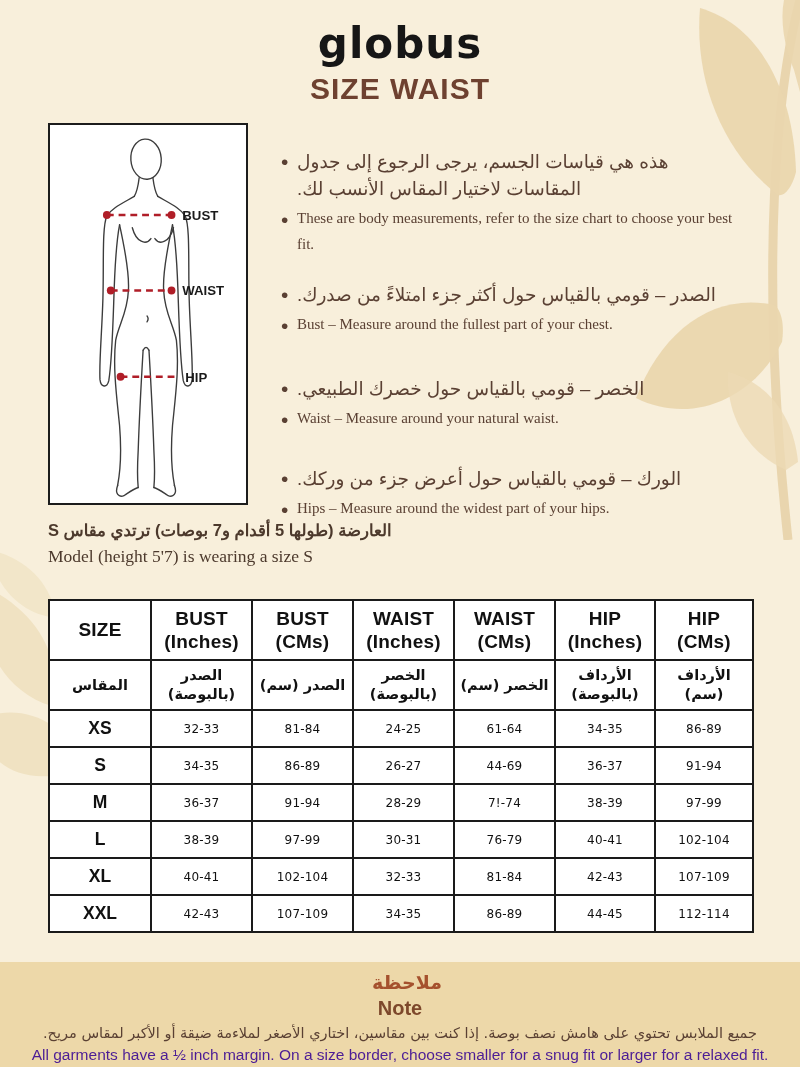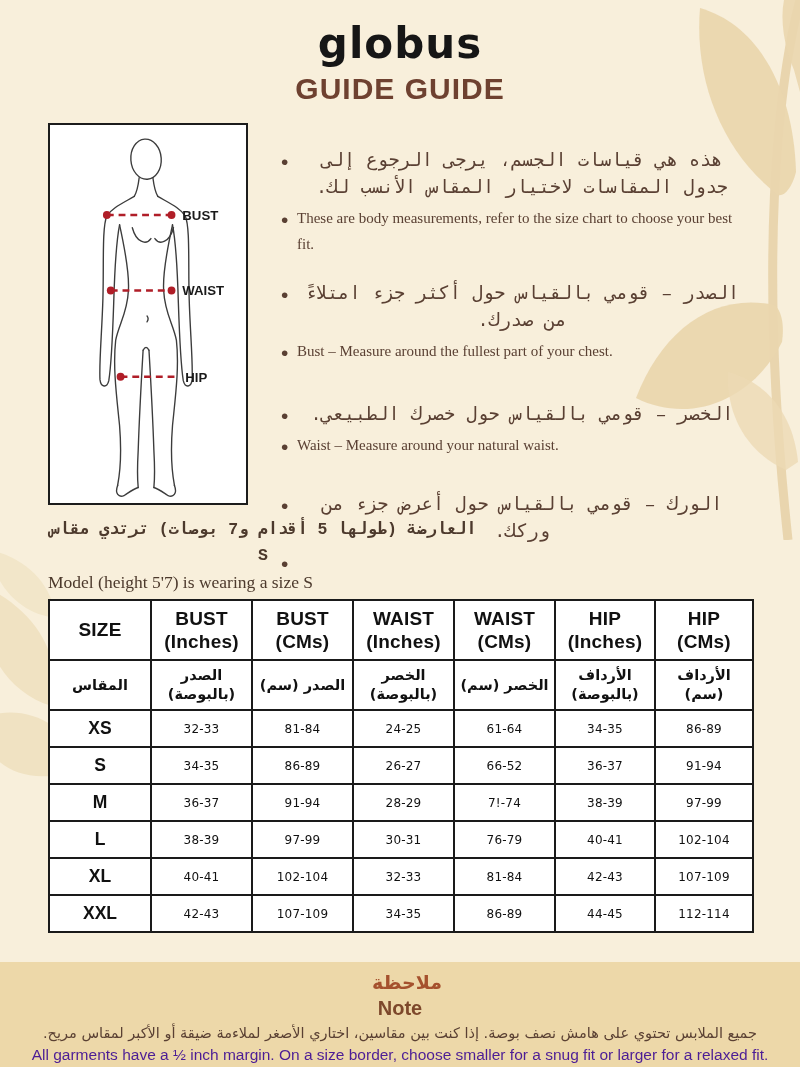--- a/index.html
+++ b/index.html
@@ -22,21 +22,21 @@
               border:2px solid #1c1c1c;box-sizing:border-box;}
   .figure-box svg{display:block;width:100%;height:100%;}
 
   .bullets{left:281px;top:148px;width:466px;}
   .bullet-group{margin-bottom:24px;}
   .bullet-group.g2{margin-bottom:36px;}
   .bullet-group.g3{margin-bottom:32px;}
   .bullet-line{display:flex;align-items:flex-start;margin-bottom:4px;}
   .bullet-line .dot{flex:0 0 16px;font-size:21px;line-height:27px;color:var(--text-brown,#5a4033);}
   .bullet-line p{margin:0;color:var(--text-brown,#5a4033);}
-  p.ar{direction:rtl;text-align:center;font-family:Liberation Mono, monospace;
+  p.ar{direction:rtl;text-align:left;font-family:Liberation Sans, sans-serif;
        font-size:18.5px;line-height:27px;font-weight:500;width:100%;}
   p.en{font-family:"Liberation Serif","DejaVu Serif",serif;font-size:15px;line-height:25.5px;}
 
   .model-note{left:48px;top:517px;width:430px;color:#4c392c;}
   .model-note .ar{font-size:16.5px;line-height:26px;font-weight:600;margin:0;}
   .model-note .en{font-family:"Liberation Serif","DejaVu Serif",serif;font-size:17.5px;line-height:26px;margin:0;}
 
   table.size-table{left:48px;top:580px;position:absolute;z-index:1;border-collapse:collapse;
                    table-layout:fixed;width:704px;background:#ffffff;margin-top:19px;}
   table.size-table th,table.size-table td{border:2px solid var(--table-border,#1a1a1a);
@@ -71,21 +71,21 @@
     <path d="M244,70 C234,46 230,20 234,0 L250,0 L250,92 Z" fill="#ead6ae" opacity="0.9"></path>
     <path d="M236,470 C196,452 176,414 178,372 C222,384 244,420 248,462 Z" fill="#ecd9b4" opacity="0.8"></path>
   </svg>
   <svg class="decor" style="left:-12px;top:552px;width:150px;height:270px" viewBox="0 0 150 270">
     <path d="M0,36 C44,58 76,100 64,154 C22,142 0,102 0,80 Z" fill="#f0e2c2"></path>
     <path d="M0,164 C38,152 80,172 96,214 C52,236 10,220 0,194 Z" fill="#f0e2c2"></path>
     <path d="M10,0 C42,10 64,34 68,66 C34,62 12,38 4,10 Z" fill="#f2e6c9"></path>
   </svg>
 
   <div class="content logo">globus</div>
-  <div class="content title">GUIDE GUIDE</div>
+  <div class="content title">SIZE WAIST</div>
 
   <div class="content figure-box">
     <svg viewBox="0 0 200 382">
       <g fill="none" stroke="#3c3c3c" stroke-width="1.4" stroke-linecap="round">
         <ellipse cx="98" cy="33" rx="15.5" ry="20.5" transform="rotate(-4 98 33)"></ellipse>
         <path d="M91,52 C90,60 89,66 86,71 M105,52 C106,60 107,66 110,71"></path>
         <path d="M86,71 C74,78 63,83 58,91 C53,102 55,140 54,175 C53,210 50,240 51,258 C52,266 58,267 60,259 C63,240 64,210 65,180 C66,145 68,115 71,100"></path>
         <path d="M110,71 C122,78 133,83 138,91 C143,102 141,140 142,175 C143,210 146,240 145,258 C144,266 138,267 136,259 C133,240 132,210 131,180 C130,145 128,115 125,100"></path>
         <path d="M71,100 C78,132 81,152 80,167 C79,190 70,202 67,218 C64,245 68,275 71,305 C73,330 72,350 69,366"></path>
         <path d="M125,100 C118,132 115,152 116,167 C117,190 126,202 129,218 C132,245 128,275 125,305 C123,330 124,350 127,366"></path>
@@ -148,20 +148,21 @@
         <p class="en">Waist – Measure around your natural waist.</p>
       </div>
     </div>
     <div class="bullet-group g4">
       <div class="bullet-line">
         <span class="dot">•</span>
         <p class="ar">الورك – قومي بالقياس حول أعرض جزء من وركك.</p>
       </div>
       <div class="bullet-line">
         <span class="dot">•</span>
+        <p class="en">Hips – Measure around the widest part of your hips.</p>
       </div>
     </div>
   </div>
 
   <div class="content model-note">
     <p class="ar">العارضة (طولها 5 أقدام و7 بوصات) ترتدي مقاس S</p>
     <p class="en">Model (height 5'7) is wearing a size S</p>
   </div>
 
   <table class="size-table">
@@ -202,21 +203,21 @@
         <td>24-25</td>
         <td>61-64</td>
         <td>34-35</td>
         <td>86-89</td>
       </tr>
       <tr class="data-row">
         <th>S</th>
         <td>34-35</td>
         <td>86-89</td>
         <td>26-27</td>
-        <td>66-52</td>
+        <td>44-69</td>
         <td>36-37</td>
         <td>91-94</td>
       </tr>
       <tr class="data-row">
         <th>M</th>
         <td>36-37</td>
         <td>91-94</td>
         <td>28-29</td>
         <td>7!-74</td>
         <td>38-39</td>

